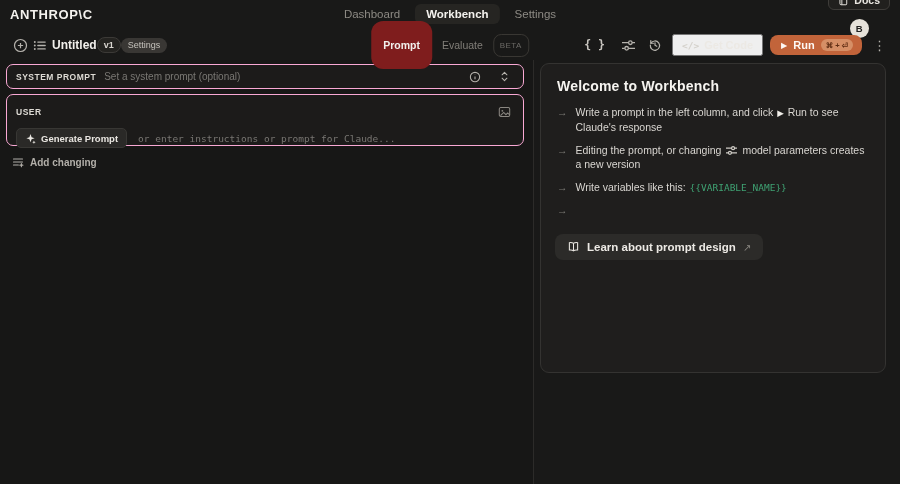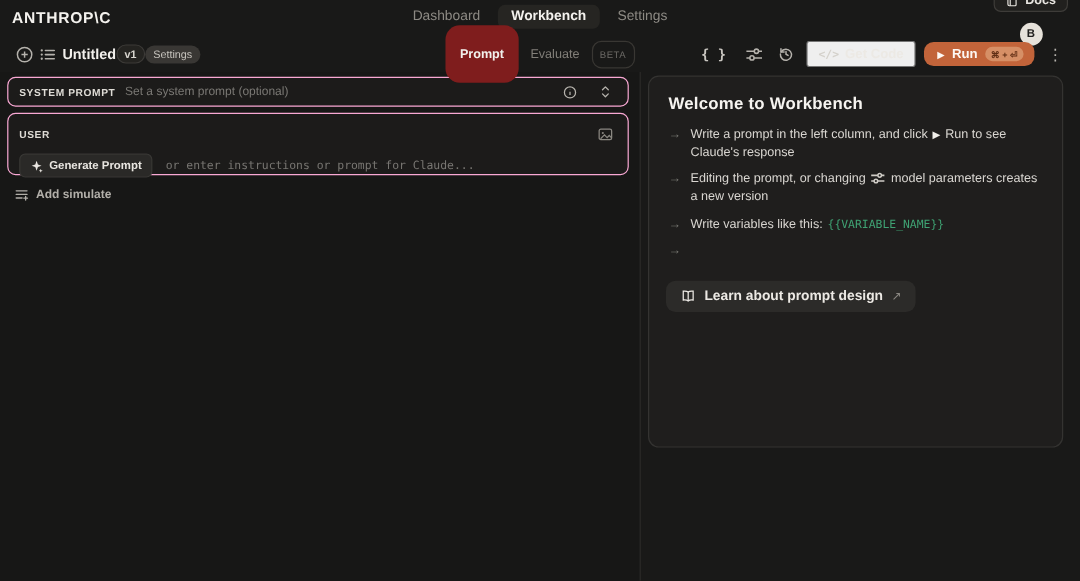--- a/index.html
+++ b/index.html
@@ -136,21 +136,21 @@
         </button>
         <span class="user-ph">or enter instructions or prompt for Claude...</span>
       </div>
     </div>
 
     <div class="add-msgs">
       <svg width="12" height="12" viewBox="0 0 16 16" fill="none" stroke="currentColor" stroke-width="1.5" stroke-linecap="round">
         <path d="M2 4h12M2 8h12M2 12h6.5"></path>
           <path d="M12.5 10.2v4M10.5 12.2h4"></path>
       </svg>
-      <span>Add simulate</span>
+      <span>Add changing</span>
     </div>
   </div>
   <div class="divider"></div>
 
   <div class="topbar">
     <div class="logo">ANTHROP\C</div>
     <nav class="nav">
       <span class="nav-item">Dashboard</span>
       <span class="nav-item active">Workbench</span>
       <span class="nav-item">Settings</span>

